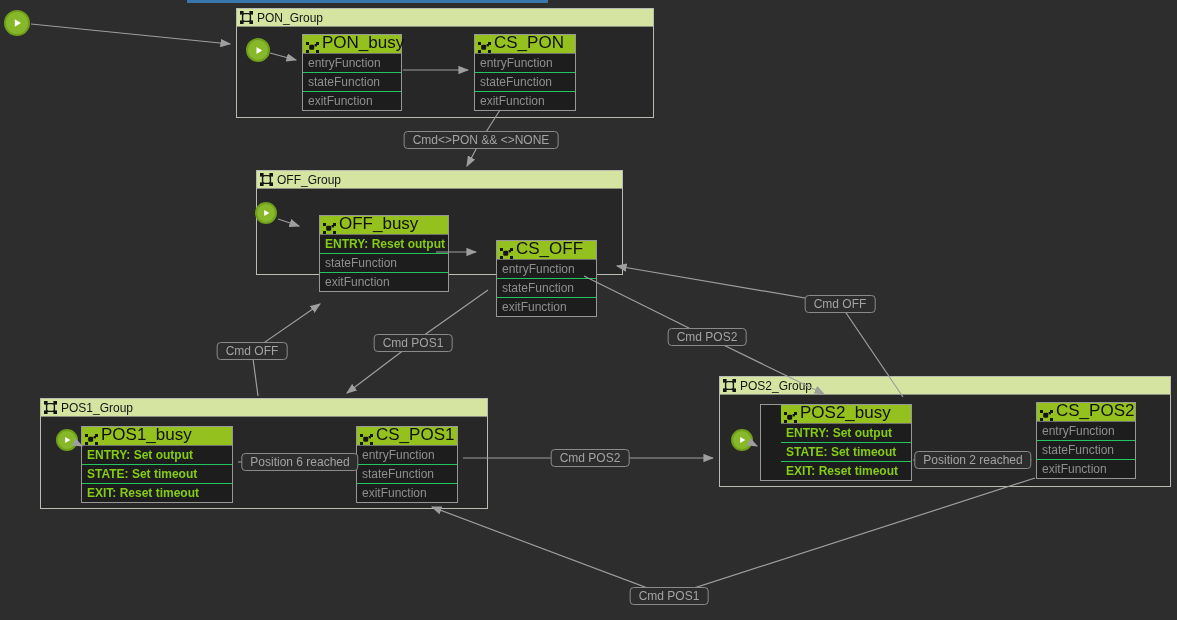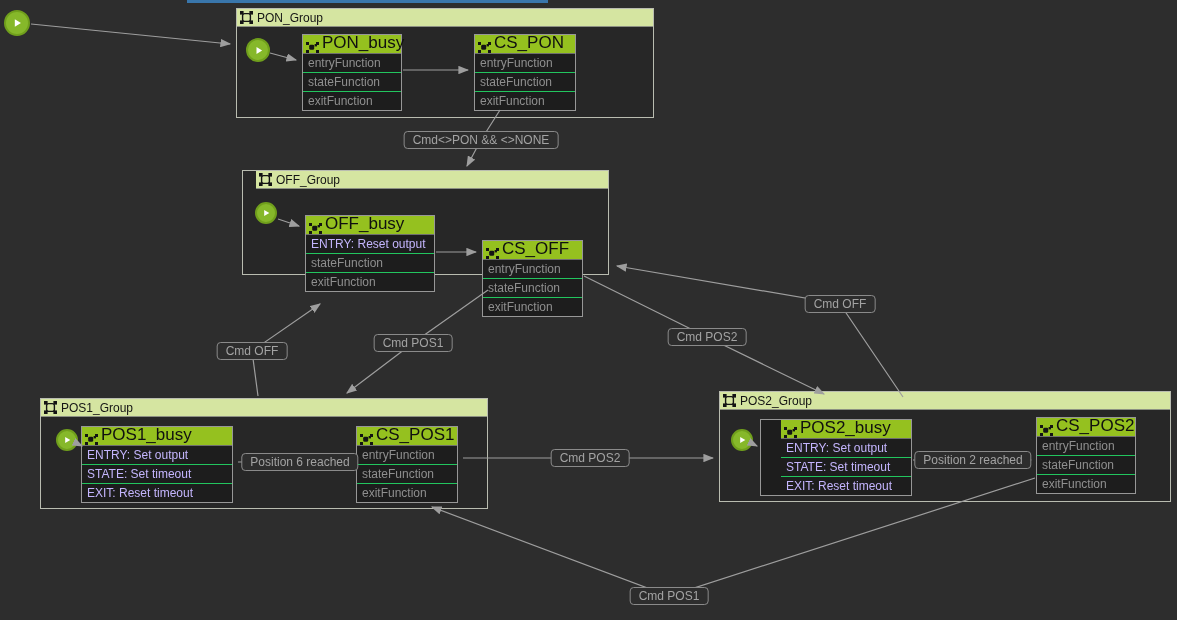--- a/index.html
+++ b/index.html
@@ -19,21 +19,21 @@
   .state{position:absolute;background:#1d1d1d;border:1px solid #979797;box-sizing:border-box;}
   .state-header{
     height:18px;background:#95c11f;display:flex;align-items:flex-end;gap:3px;
     padding:0 3px;font-size:17px;color:#101010;border-bottom:1px solid #6f6f6f;white-space:nowrap;
   }
   .row{
     height:18px;line-height:18px;font-size:12px;color:#8f8f8f;
     padding:0 5px;border-bottom:1px solid #22c55e;white-space:nowrap;overflow:hidden;
   }
   .row:last-child{border-bottom:none;}
-  .row.custom{color:#c4b5fd;font-weight:normal;}
+  .row.custom{color:#84cc16;font-weight:bold;}
   
   .start-node{
     position:absolute;border-radius:50%;background:#86b82a;border:2px solid #709f1c;
     display:flex;align-items:center;justify-content:center;box-sizing:border-box;z-index:4;
   }
   .start-node svg{display:block;}
   
   #wires{position:absolute;left:0;top:0;z-index:5;pointer-events:none;}
   
   .pill{
@@ -96,21 +96,21 @@
           <use href="#icon-state"></use>
         </svg>
       <span>CS_PON</span>
     </div>
     <div class="row">entryFunction</div>
     <div class="row">stateFunction</div>
     <div class="row">exitFunction</div>
   </div>
 </div>
 
-<div class="group" style="left:242px;top:170px;width:367px;height:105px;padding-left:13px;">
+<div class="group" style="left:256px;top:170px;width:367px;height:105px;">
   <div class="group-header">
     <svg class="gicon">
         <use href="#icon-group"></use>
       </svg>
     <span class="ttl">OFF_Group</span>
   </div>
   <div class="state" style="left:62px;top:44px;width:130px;">
     <div class="state-header">
       <svg class="sicon">
           <use href="#icon-state"></use>
@@ -158,21 +158,21 @@
           <use href="#icon-state"></use>
         </svg>
       <span>CS_POS1</span>
     </div>
     <div class="row">entryFunction</div>
     <div class="row">stateFunction</div>
     <div class="row">exitFunction</div>
   </div>
 </div>
 
-<div class="group" style="left:719px;top:391px;width:452px;height:111px;">
+<div class="group" style="left:719px;top:376px;width:452px;height:111px;">
   <div class="group-header">
     <svg class="gicon">
         <use href="#icon-group"></use>
       </svg>
     <span class="ttl">POS2_Group</span>
   </div>
   <div class="state" style="left:40px;top:27px;width:152px;padding-left:20px;">
     <div class="state-header">
       <svg class="sicon">
           <use href="#icon-state"></use>

